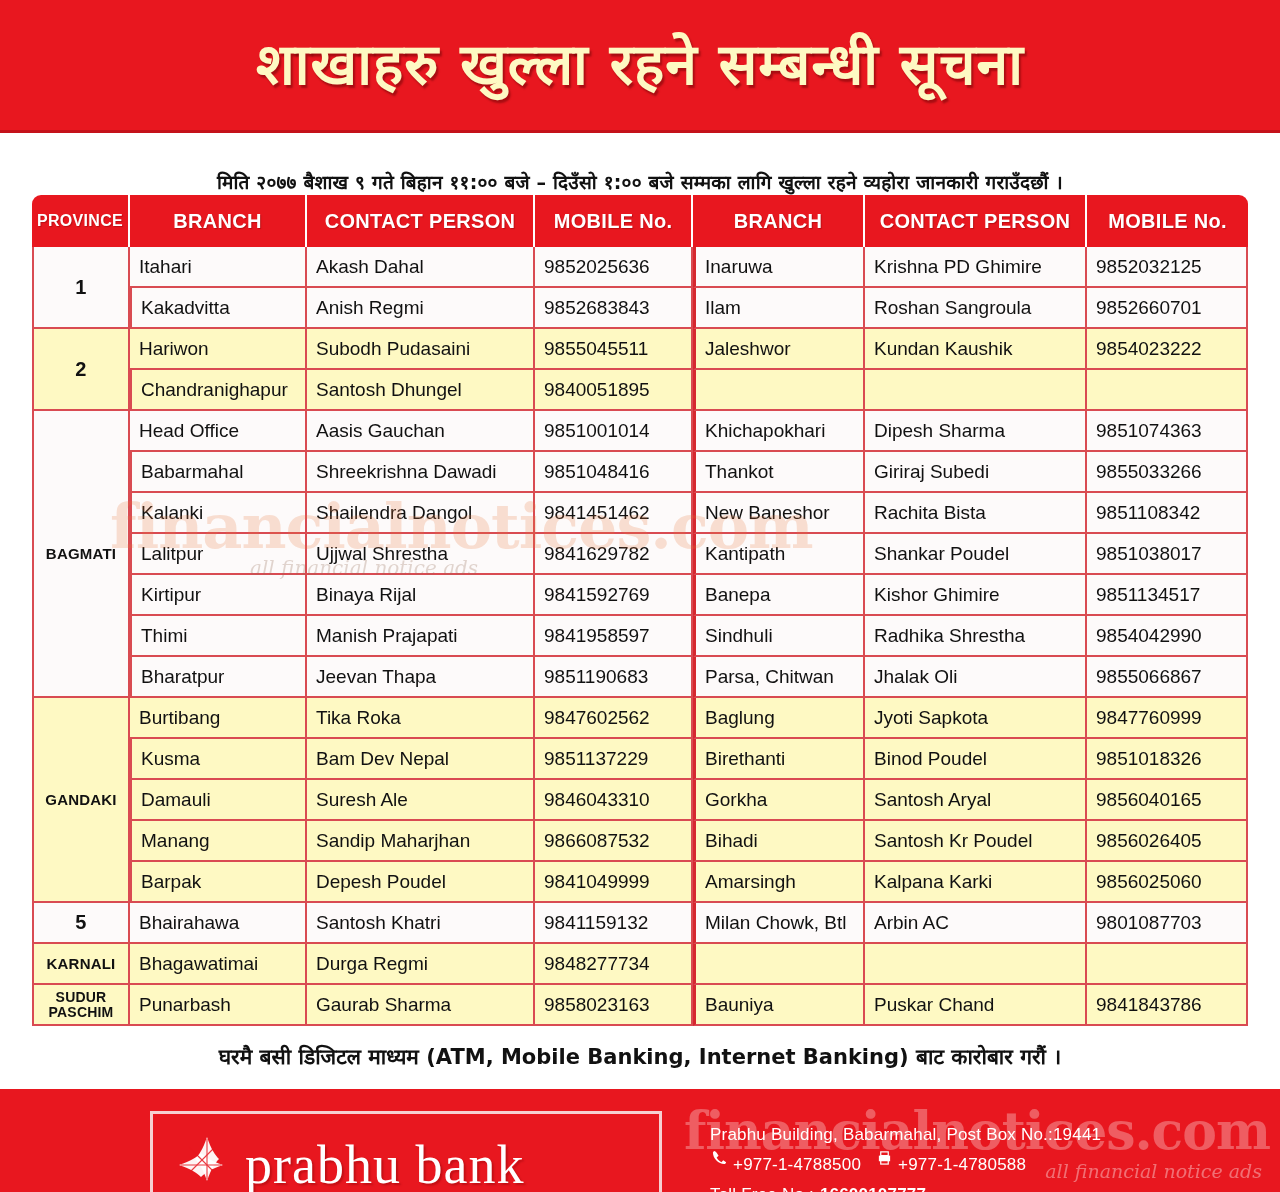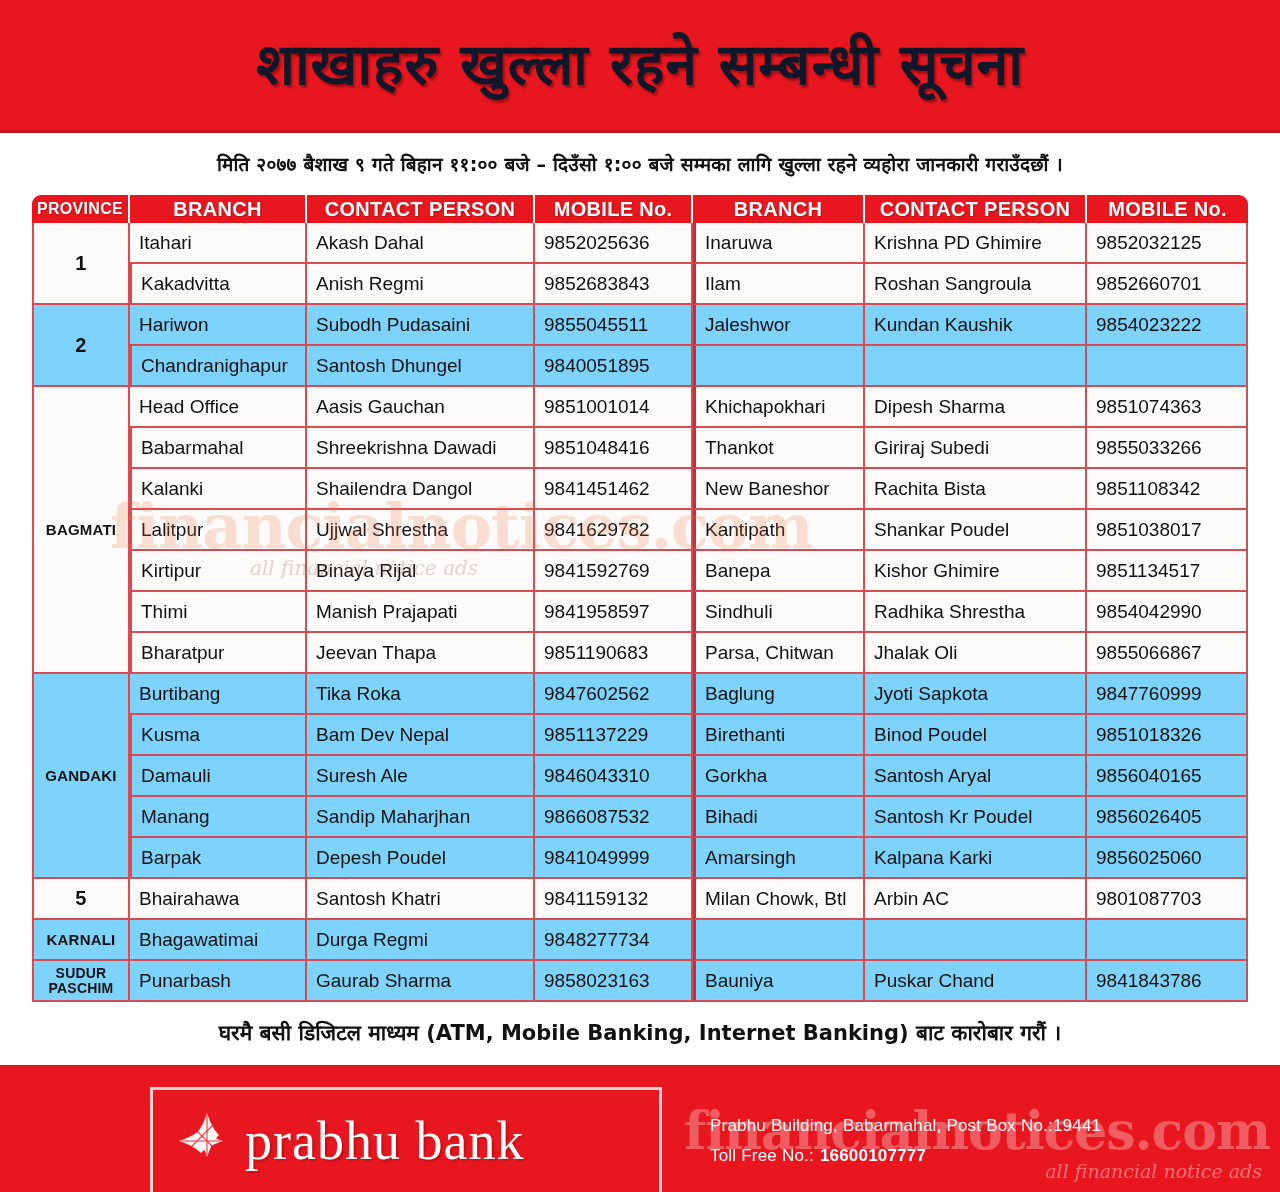--- a/index.html
+++ b/index.html
@@ -19,35 +19,35 @@
   .title-banner {
     background: #e8171f;
     height: 133px;
     display: flex;
     align-items: center;
     justify-content: center;
     border-bottom: 3px solid #c4121a;
     box-sizing: border-box;
   }
   .title-banner .title-text {
-    color: #0f172a;
+    color: #fef9c3;
     font-family: "DejaVu Sans", "Liberation Sans", sans-serif;
     font-size: 57px;
     font-weight: bold;
     letter-spacing: 1px;
     line-height: 1.05;
     text-shadow: 2px 3px 2px rgba(90,0,0,0.45);
     white-space: nowrap;
   }
 
   
   .subtitle-row {
     height: 62px;
     display: flex;
-    align-items: center;
+    align-items: flex-end;
     justify-content: center;
     background: #ffffff;
   }
   .subtitle-text {
     font-family: "DejaVu Sans", "Liberation Sans", sans-serif;
     font-size: 19px;
     font-weight: bold;
     color: #111111;
     white-space: nowrap;
     letter-spacing: 0.2px;
@@ -77,21 +77,21 @@
   thead th {
     background: #e8171f;
     color: #ffffff;
     font-size: 20px;
     font-weight: bold;
     height: 28px;
     text-align: center;
     border-right: 2px solid #ffffff;
     letter-spacing: 0.3px;
     white-space: nowrap;
-    padding: 0 2px;
+    padding: 12px 2px;
     text-shadow: 1px 1px 1px rgba(120,0,0,0.4);
   }
   thead th.prov-h { font-size: 16px; }
   thead th:last-child { border-right: none; }
   thead th:first-child { border-top-left-radius: 9px; }
   thead th:last-child  { border-top-right-radius: 9px; }
 
   tbody td {
     height: 39px;
     padding: 0 9px;
@@ -110,21 +110,21 @@
     text-align: center;
     font-weight: bold;
     font-size: 20px;
     letter-spacing: 0.2px;
   }
   td.prov.small { font-size: 15px; }
   td.prov.xsmall { font-size: 14px; line-height: 1.05; }
 
   
   .band-white { background: #fdfafa; }
-  .band-pink  { background: #7dd3fc; }
+  .band-pink  { background: #fef9c3; }
 
   
   td.mid-div { border-left: 3px solid #d6282f; }
 
   
   .digital-row {
     height: 60px;
     display: flex;
     align-items: center;
     justify-content: center;
@@ -438,20 +438,33 @@
       </g>
     </svg>
     <span class="logo-word">prabhu bank</span>
   </div>
 
   <div class="contact-block">
     <div class="contact-line">
       <span>Prabhu Building, Babarmahal,  Post Box No.:19441</span>
     </div>
 
+    <div class="contact-line">
+      <svg class="ci" viewBox="0 0 16 16">
+        <path fill="#ffffff" d="M3 1c-1 0-2 1-2 2 0 6 6 12 12 12 1 0 2-1 2-2l-3-2-2 2c-2-1-4-3-5-5l2-2-2-3z"></path>
+      </svg>
+      <span>+977-1-4788500</span>
+      <span class="gap"></span>
+      <svg class="ci" viewBox="0 0 16 16">
+        <rect x="2" y="6" width="12" height="6" fill="#ffffff"></rect>
+        <rect x="4" y="2" width="8" height="4" fill="none" stroke="#ffffff" stroke-width="1.3"></rect>
+        <rect x="4" y="11" width="8" height="4" fill="none" stroke="#ffffff" stroke-width="1.3"></rect>
+      </svg>
+      <span>+977-1-4780588</span>
+    </div>
 
 
     <div class="contact-line">
       <span>Toll Free No.:</span>
       <span style="width:6px;display:inline-block"></span>
       <span class="tollfree-num">16600107777</span>
     </div>
   </div>
 </div>
 

